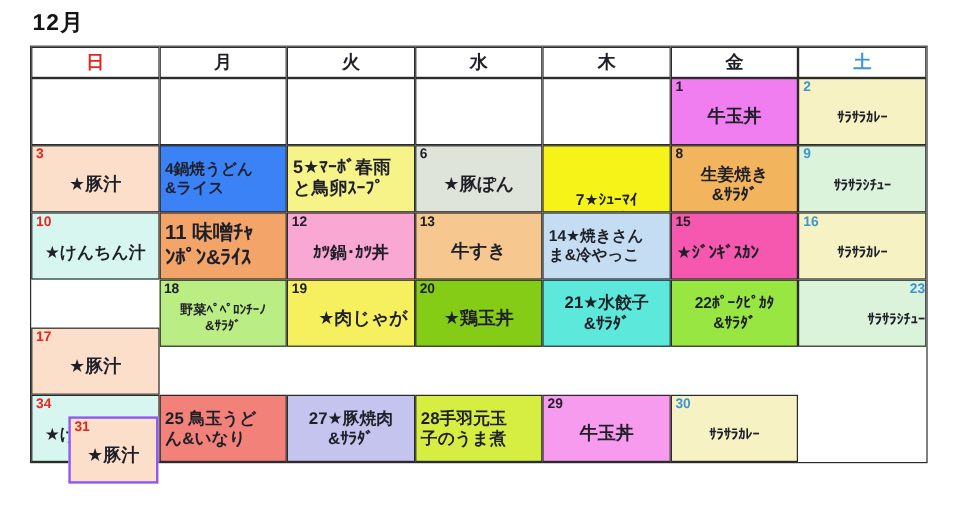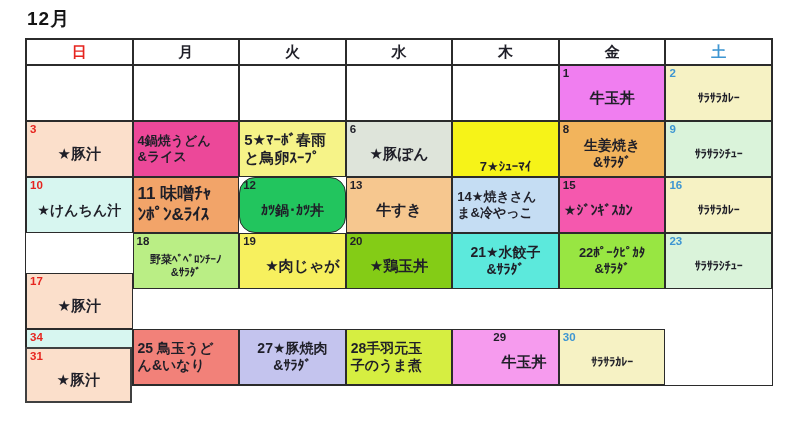--- a/index.html
+++ b/index.html
@@ -28,21 +28,21 @@
     flex:1;display:flex;align-items:center;justify-content:center;
     white-space:pre-line;text-align:center;line-height:1.2;
     padding-bottom:3px;
   }
   .menu.left{justify-content:flex-start;text-align:left;padding-left:4px;}
   .menu.noNum{padding-top:2px;}
   .hang-row{
     position:absolute;left:25px;top:347px;width:746px;
     display:grid;grid-template-columns:repeat(7,1fr);
   }
-  .hang-row .cell{border:2px solid #404040;height:52px;}
+  .hang-row .cell{border:2px solid #8b5cf6;height:52px;margin-left:32px;}
   .hang-row .ghost{border:none;background:transparent;height:56px;display:block;}
 </style>
 </head>
 <body>
 
 <div class="title">12月</div>
 
 <div class="cal-table">
   <div class="grid" id="header-row">
       <div class="hcell" style="color: rgb(230, 37, 31);">日</div>
@@ -64,21 +64,21 @@
         <span class="menu" style="font-size: 15px;">牛玉丼</span>
       </div>
       <div class="cell" style="background: rgb(246, 242, 196);">
         <span class="num" style="color: rgb(62, 150, 210);">2</span>
         <span class="menu" style="font-size: 12px;">ｻﾗｻﾗｶﾚｰ</span>
       </div>
       <div class="cell" style="background: rgb(251, 223, 203);">
         <span class="num" style="color: rgb(230, 37, 31);">3</span>
         <span class="menu" style="font-size: 15px;">★豚汁</span>
       </div>
-      <div class="cell" style="background: #ec4899;">
+      <div class="cell" style="background: #3b82f6;">
         <span class="menu left noNum" style="font-size: 13px;">4鍋焼うどん
 &amp;ライス</span>
       </div>
       <div class="cell" style="background: rgb(246, 243, 136);">
         <span class="menu left noNum" style="font-size: 15px;">5★ﾏｰﾎﾞ春雨
 と鳥卵ｽｰﾌﾟ</span>
       </div>
       <div class="cell" style="background: rgb(222, 228, 218);">
         <span class="num" style="color: rgb(31, 31, 40);">6</span>
         <span class="menu" style="font-size: 15px;">★豚ぽん</span>
@@ -97,21 +97,21 @@
         <span class="menu" style="font-size: 12px;">ｻﾗｻﾗｼﾁｭｰ</span>
       </div>
       <div class="cell" style="background: rgb(215, 246, 240);">
         <span class="num" style="color: rgb(230, 37, 31);">10</span>
         <span class="menu" style="font-size: 14px;">★けんちん汁</span>
       </div>
       <div class="cell" style="background: rgb(242, 164, 105);">
         <span class="menu left noNum" style="font-size: 17px;">11 味噌ﾁｬ
 ﾝﾎﾟﾝ&amp;ﾗｲｽ</span>
       </div>
-      <div class="cell" style="background: #22c55e; border-radius: 16px;">
+      <div class="cell" style="background: #f9a8d4;">
         <span class="num" style="color: rgb(31, 31, 40);">12</span>
         <span class="menu" style="font-size: 14px;">ｶﾂ鍋･ｶﾂ丼</span>
       </div>
       <div class="cell" style="background: rgb(246, 199, 143);">
         <span class="num" style="color: rgb(31, 31, 40);">13</span>
         <span class="menu" style="font-size: 15px;">牛すき</span>
       </div>
       <div class="cell" style="background: rgb(197, 221, 243);">
         <span class="menu left noNum" style="font-size: 13px;">14★焼きさん
 ま&amp;冷やっこ</span>
@@ -142,41 +142,41 @@
         <span class="menu" style="font-size: 15px;">★鶏玉丼</span>
       </div>
       <div class="cell" style="background: rgb(92, 233, 220);">
         <span class="menu noNum" style="font-size: 14px;">21★水餃子
 &amp;ｻﾗﾀﾞ</span>
       </div>
       <div class="cell" style="background: rgb(152, 230, 66);">
         <span class="menu noNum" style="font-size: 13px;">22ﾎﾟｰｸﾋﾟｶﾀ
 &amp;ｻﾗﾀﾞ</span>
       </div>
-      <div class="cell" style="background: rgb(218, 243, 218);">
+      <div class="cell" style="background: rgb(218, 243, 218); align-items: flex-end;">
         <span class="num" style="color: rgb(62, 150, 210);">23</span>
         <span class="menu" style="font-size: 12px;">ｻﾗｻﾗｼﾁｭｰ</span>
       </div>
       <div class="cell" style="background: rgb(215, 246, 240);">
         <span class="num" style="color: rgb(230, 37, 31);">34</span>
         <span class="menu" style="font-size: 14px;">★けんちん汁</span>
       </div>
       <div class="cell" style="background: rgb(242, 129, 121);">
         <span class="menu left noNum" style="font-size: 14px;">25 鳥玉うど
 ん&amp;いなり</span>
       </div>
       <div class="cell" style="background: rgb(196, 196, 238);">
         <span class="menu noNum" style="font-size: 14px;">27★豚焼肉
 &amp;ｻﾗﾀﾞ</span>
       </div>
       <div class="cell" style="background: rgb(214, 238, 65);">
         <span class="menu left noNum" style="font-size: 14px;">28手羽元玉
 子のうま煮</span>
       </div>
-      <div class="cell" style="background: rgb(246, 155, 238); padding-left: 37px;">
+      <div class="cell" style="background: rgb(246, 155, 238);">
         <span class="num" style="color: rgb(31, 31, 40);">29</span>
         <span class="menu" style="font-size: 15px;">牛玉丼</span>
       </div>
       <div class="cell" style="background: rgb(246, 242, 196);">
         <span class="num" style="color: rgb(62, 150, 210);">30</span>
         <span class="menu" style="font-size: 12px;">ｻﾗｻﾗｶﾚｰ</span>
       </div>
     </div>
 </div>
 

